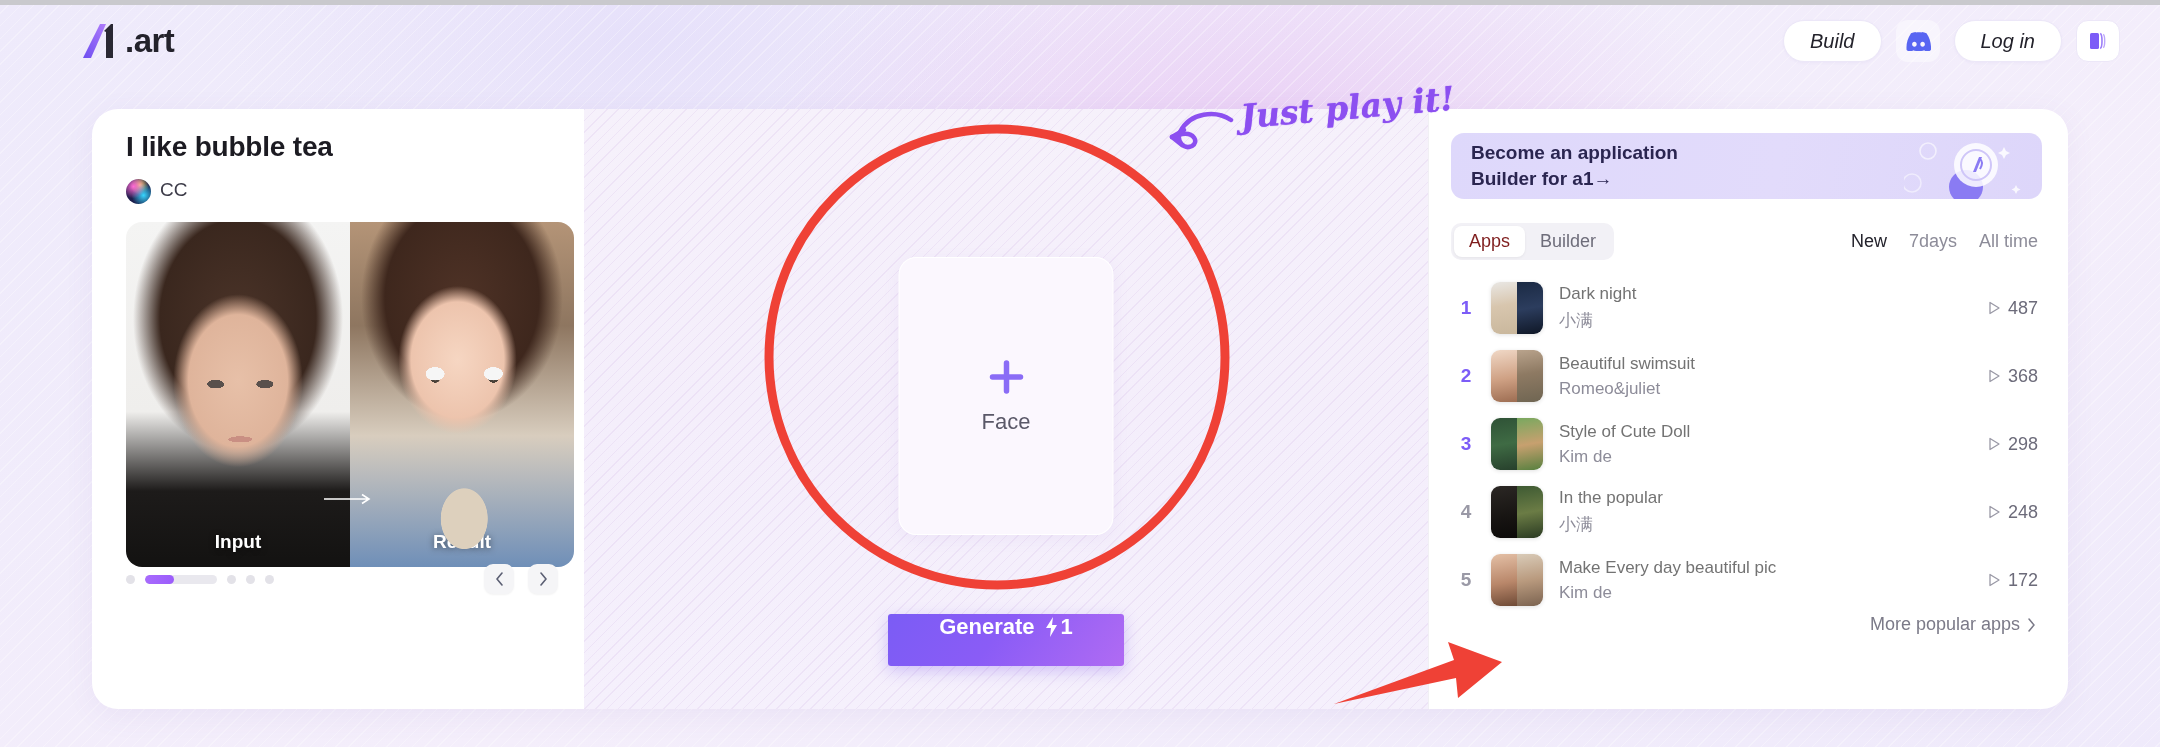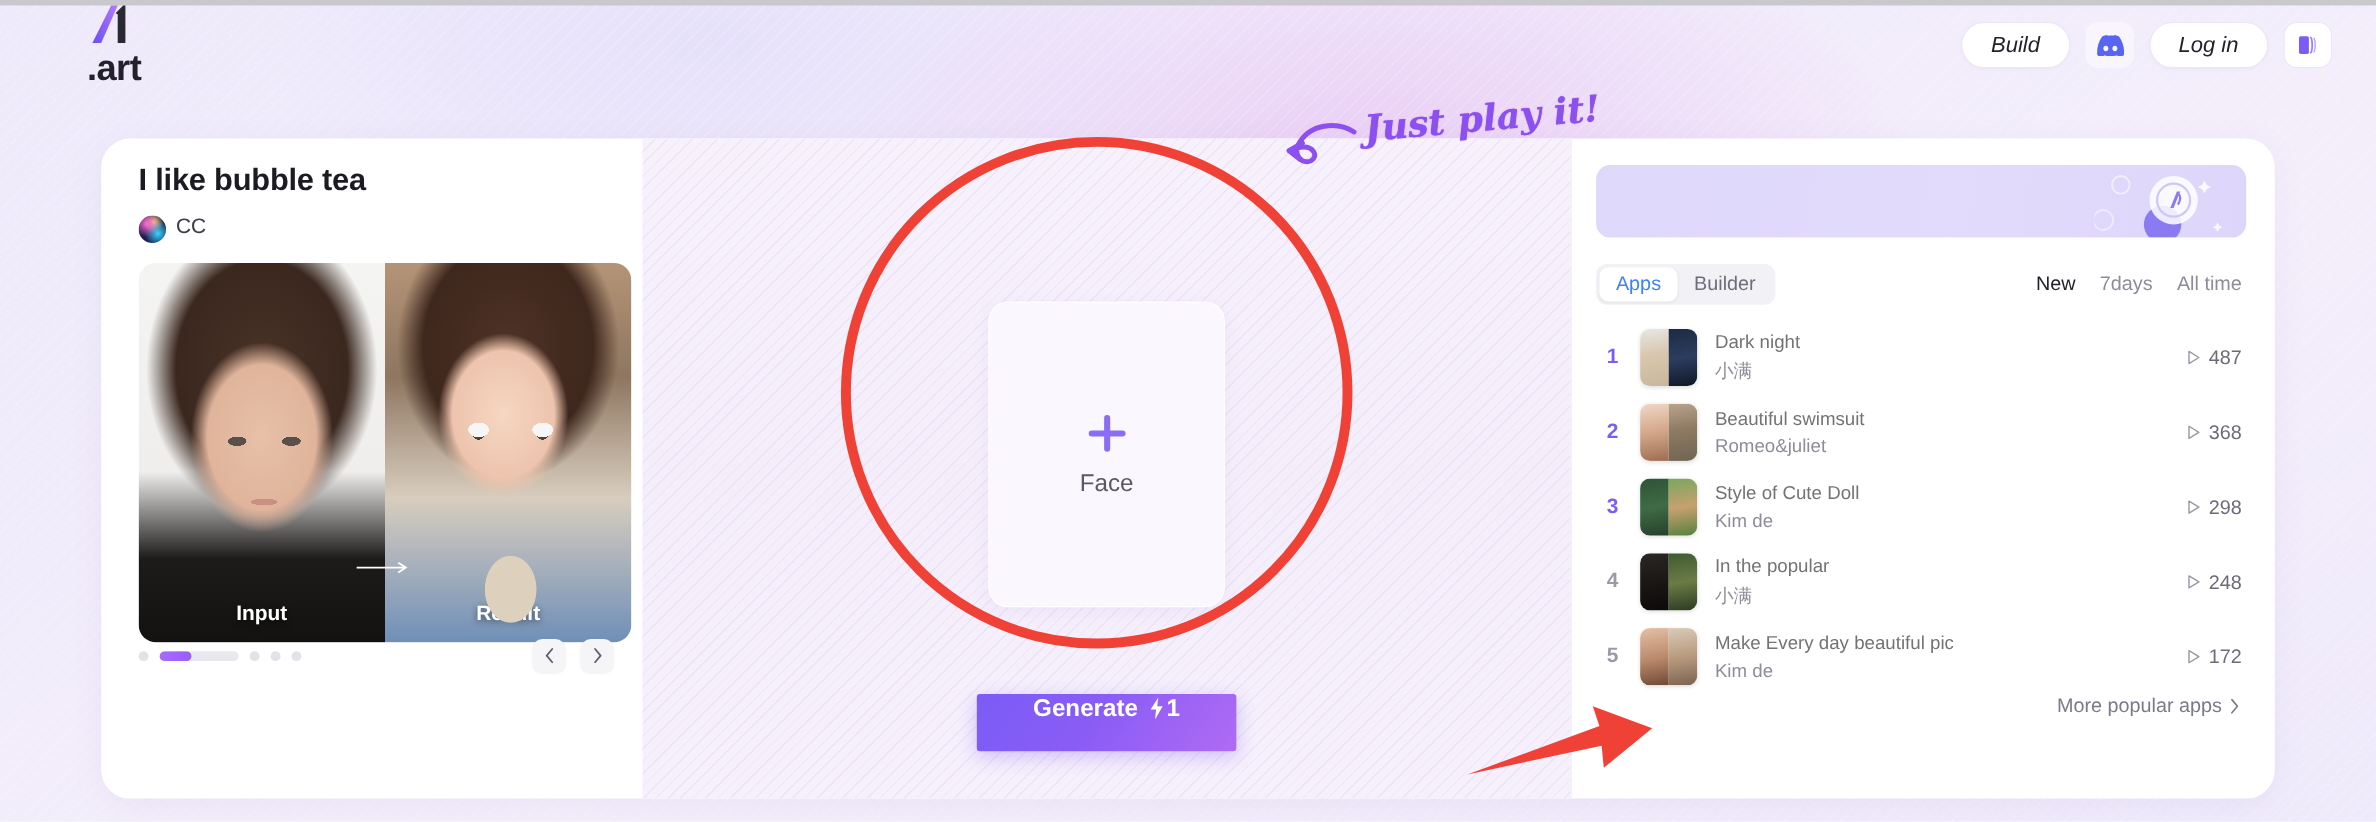--- a/index.html
+++ b/index.html
@@ -27,21 +27,21 @@
     background:#c9c9cd;
   }
 
   
   header {
     position: absolute; top: 5px; left: 0; right: 0; height: 72px;
     display: flex; align-items: center; justify-content: space-between;
     padding: 0 40px 0 80px;
     z-index: 5;
   }
-  .logo { display: flex; align-items: center; gap: 0; flex-direction: column; }
+  .logo { display: flex; align-items: center; gap: 0; }
   .logo-mark { width: 46px; height: 42px; display:block; }
   .logo-text {
     font-size: 33px; font-weight: 700; color: #23222b;
     letter-spacing: -0.5px; margin-left: -1px;
   }
   .nav-right { display: flex; align-items: center; gap: 14px; font-style: italic; }
   .pill-btn {
     background: #fff; border: 1px solid #ece7f8;
     border-radius: 22px; height: 42px; padding: 0 26px;
     display: flex; align-items: center; justify-content: center;
@@ -51,21 +51,21 @@
   .icon-btn {
     width: 44px; height: 42px; border-radius: 12px;
     display:flex; align-items:center; justify-content:center;
     cursor:pointer;
   }
   .icon-btn.discord { background: rgba(255,255,255,0.45); }
   .icon-btn.book { background: #fff; border:1px solid #ece7f8; }
 
   
   .card {
-    position: absolute; left: 92px; top: 126px;
+    position: absolute; left: 92px; top: 109px;
     width: 1976px; height: 600px;
     background: #fff; border-radius: 26px;
     box-shadow: 0 6px 30px rgba(110,90,170,0.07);
     overflow: hidden; display: flex;
   }
   
   .left-pane { width: 492px; flex: none; padding: 22px 26px 0 34px; position: relative; }
   .app-title { font-size: 28px; font-weight: 700; color: #1c1b22; letter-spacing: -0.2px; }
   .author-row { display: flex; align-items: flex-start; gap: 9px; margin-top: 16px; }
   .avatar {
@@ -197,21 +197,21 @@
     display: flex; align-items: center; justify-content: space-between;
     margin-top: 24px;
   }
   .seg {
     display: inline-flex; background: #f2f1f6; border-radius: 10px; padding: 3px;
   }
   .seg-item {
     padding: 5px 15px; font-size: 18px; color: #6e6d7a; border-radius: 8px;
     cursor: pointer;
   }
-  .seg-item.active { background: #fff; color: #3b82f6; box-shadow: 0 1px 3px rgba(0,0,0,0.06); }
+  .seg-item.active { background: #fff; color: #7f1d1d; box-shadow: 0 1px 3px rgba(0,0,0,0.06); }
   .filters { display: flex; gap: 22px; font-size: 18px; color: #8d8c99; padding-right: 4px; }
   .filters .f { cursor: pointer; }
   .filters .f.active { color: #23222b; }
 
   .rank-list { margin-top: 14px; }
   .rank-row {
     display: flex; align-items: center; gap: 16px;
     padding: 8px 4px 8px 6px; cursor: pointer;
   }
   .rank-num { width: 18px; font-size: 19px; font-weight: 700; color: #9a99a6; text-align:center; }
@@ -344,20 +344,22 @@
         <svg width="13" height="20" viewBox="0 0 13 20">
           <path d="M8 0 L1 11 H6 L5 20 L12 8 H7 Z" fill="#ffffff"></path>
         </svg>
         <span>1</span>
       </span>
     </div>
   </div>
 
   <div class="right-pane">
     <div class="banner">
+      <div class="banner-text">Become an application
+Builder for a1→</div>
       <svg class="banner-coins" width="120" height="64" viewBox="0 0 120 64">
         <circle cx="62" cy="52" r="17" fill="#6d5cf0" opacity="0.75"></circle>
         <circle cx="72" cy="30" r="22" fill="#ffffff" opacity="0.85"></circle>
         <circle cx="72" cy="30" r="15" fill="none" stroke="#cfc6f8" stroke-width="2"></circle>
         <path d="M69 37 L75 22 L78 22 L72 37 Z" fill="#8b7bf3"></path>
         <path d="M76 24 q4 3 0 10" stroke="#8b7bf3" stroke-width="2" fill="none"></path>
         <circle cx="24" cy="16" r="8" fill="none" stroke="#ffffff" stroke-width="1.6" opacity="0.6"></circle>
         <circle cx="8" cy="48" r="9" fill="none" stroke="#ffffff" stroke-width="1.6" opacity="0.5"></circle>
         <path d="M100 12 l2 4 4 2 -4 2 -2 4 -2 -4 -4 -2 4 -2 z" fill="#ffffff" opacity="0.85"></path>
         <path d="M112 50 l1.5 3 3 1.5 -3 1.5 -1.5 3 -1.5 -3 -3 -1.5 3 -1.5 z" fill="#ffffff" opacity="0.8"></path>

